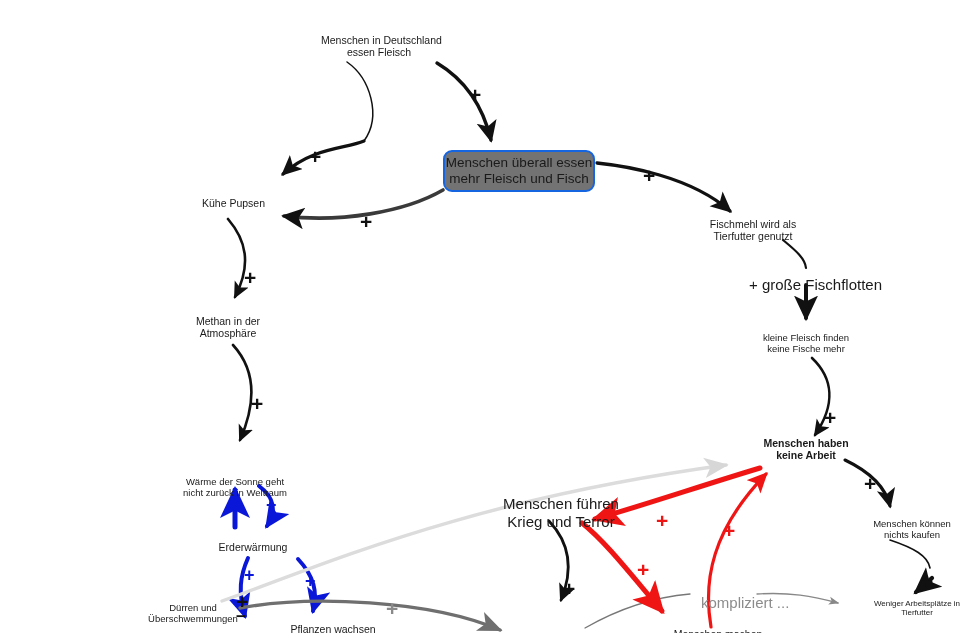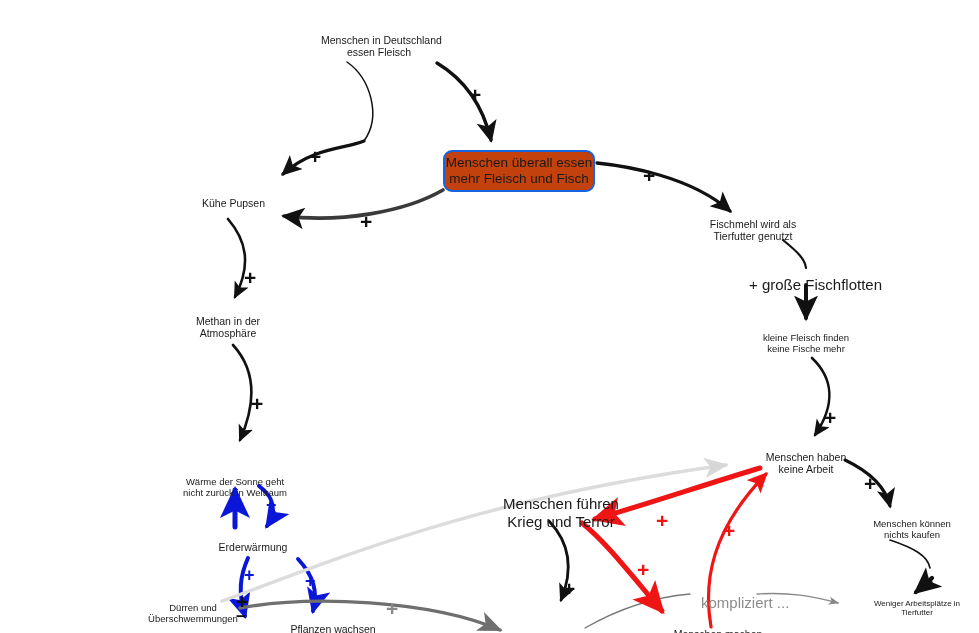--- a/index.html
+++ b/index.html
@@ -35,21 +35,21 @@
   }
   .sz-sm   { font-size: 9.5px; }
   .sz-md   { font-size: 10.5px; }
   .sz-xl   { font-size: 15px; }
   .gray-label { color: #8c8c8c; }
   .box-node {
     position: absolute;
     box-sizing: border-box;
     border: 2.2px solid #1565e0;
     border-radius: 9px;
-    background: #c2410c;
+    background: #737373;
     text-align: center;
     color: #1a1a1a;
     display: flex;
     align-items: center;
     justify-content: center;
     line-height: 1.22;
     white-space: pre;
     font-size: 13.5px;
     padding: 2px 8px;
   }
@@ -163,21 +163,21 @@
   <div class="node-label sz-md" style="left:278px; top:623px; width:110px;">Pflanzen wachsen</div>
 
   <div class="node-label sz-md" style="left:700px; top:218px; width:106px;">Fischmehl wird als
 Tierfutter genutzt</div>
 
   <div class="node-label sz-xl" style="left:732px; top:276px; width:150px; text-align:right;">+ große Fischflotten</div>
 
   <div class="node-label sz-sm" style="left:750px; top:332px; width:112px;">kleine Fleisch finden
 keine Fische mehr</div>
 
-  <div class="node-label sz-md" style="left:751px; top:451px; width:110px;">Menschen haben
+  <div class="node-label sz-md" style="left:751px; top:437px; width:110px;font-weight:bold;">Menschen haben
 keine Arbeit</div>
 
   <div class="node-label sz-sm" style="left:862px; top:518px; width:100px;">Menschen können
 nichts kaufen</div>
 
   <div class="node-label sz-sm" style="left:864px; top:599px; width:106px; font-size:8px;">Weniger Arbeitsplätze in
 Tierfutter</div>
 
   <div class="node-label sz-xl" style="left:466px; top:495px; width:118px;margin-left:36px;">Menschen führen
 Krieg und Terror</div>

